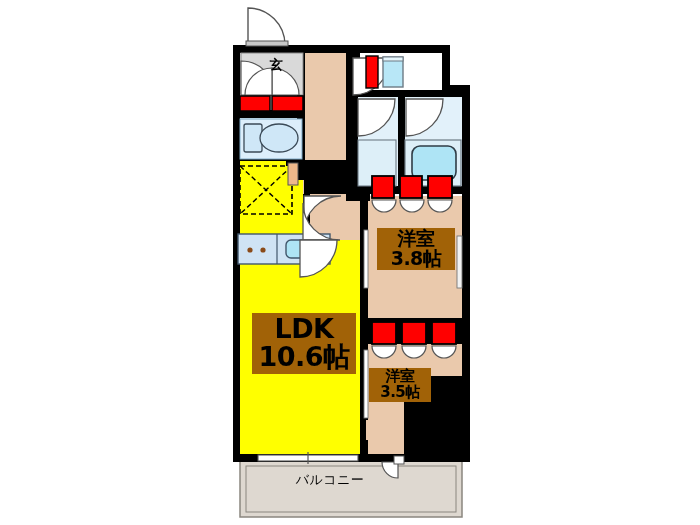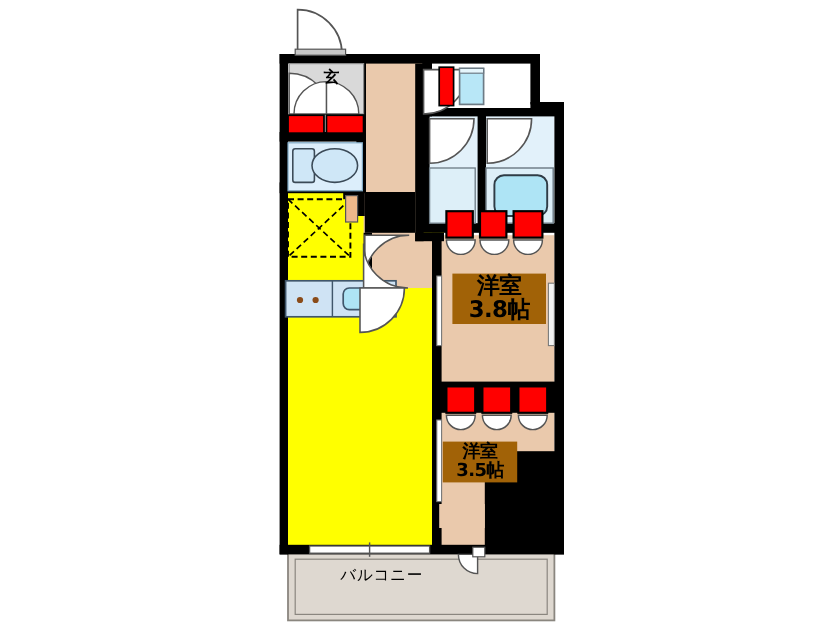--- a/index.html
+++ b/index.html
@@ -19,21 +19,21 @@
     font-weight:700;
     line-height:1.05;
     text-align:center;
     white-space:pre;
     letter-spacing:-0.5px;
   }
   #label-ldk{left:252px;top:313px;width:96px;font-size:27px;padding:2px 4px;}
   #label-room1{left:377px;top:228px;width:72px;font-size:19px;padding:1px 3px;}
   #label-room2{left:369px;top:368px;width:56px;font-size:15px;padding:1px 3px;}
   #label-genkan{left:263px;top:58px;width:26px;font-size:13px;background:transparent;padding:0;}
-  #label-balcony{left:258px;top:473px;width:120px;font-size:13px;background:transparent;
+  #label-balcony{left:270px;top:473px;width:120px;font-size:13px;background:transparent;
     font-weight:400;letter-spacing:0.5px;}
 </style>
 </head>
 <body>
 
 <div id="plan-wrap">
 
   <svg id="floorplan" width="700" height="525" viewBox="0 0 700 525">
 
     <rect x="0" y="0" width="700" height="525" fill="#ffffff"></rect>
@@ -200,20 +200,22 @@
       <rect x="258" y="455" width="100" height="6" fill="#ffffff" stroke="#555555" stroke-width="1.1"></rect>
       <line x1="308" y1="452" x2="308" y2="464" stroke="#555555" stroke-width="1.2"></line>
     </g>
 
     <g>
       <rect x="234" y="262" width="5" height="0" fill="#ffffff"></rect>
     </g>
 
   </svg>
 
+  <div class="lbl" id="label-ldk">LDK
+10.6帖</div>
 
   <div class="lbl" id="label-room1">洋室
 3.8帖</div>
 
   <div class="lbl" id="label-room2">洋室
 3.5帖</div>
 
   <div class="lbl" id="label-genkan">玄</div>
 
   <div class="lbl" id="label-balcony">バルコニー</div>

